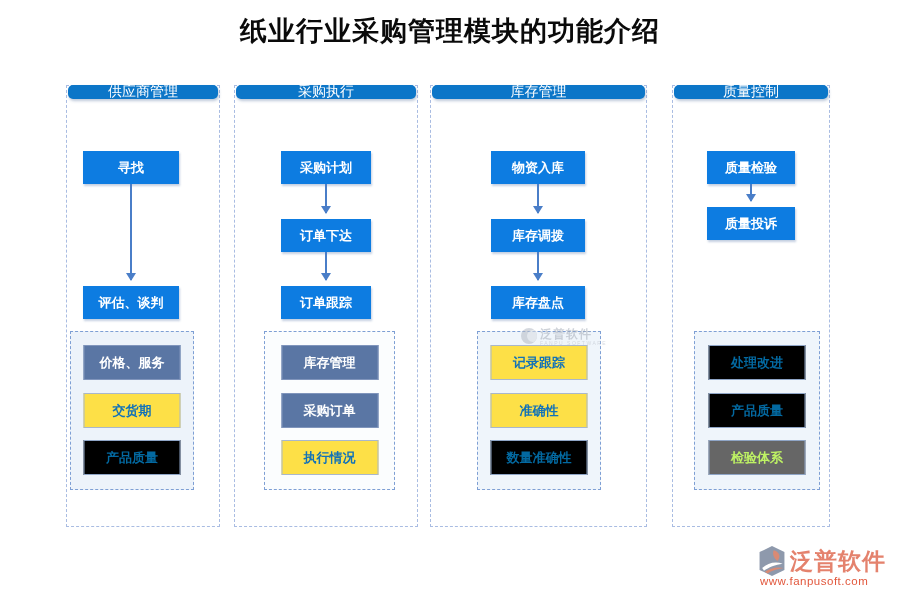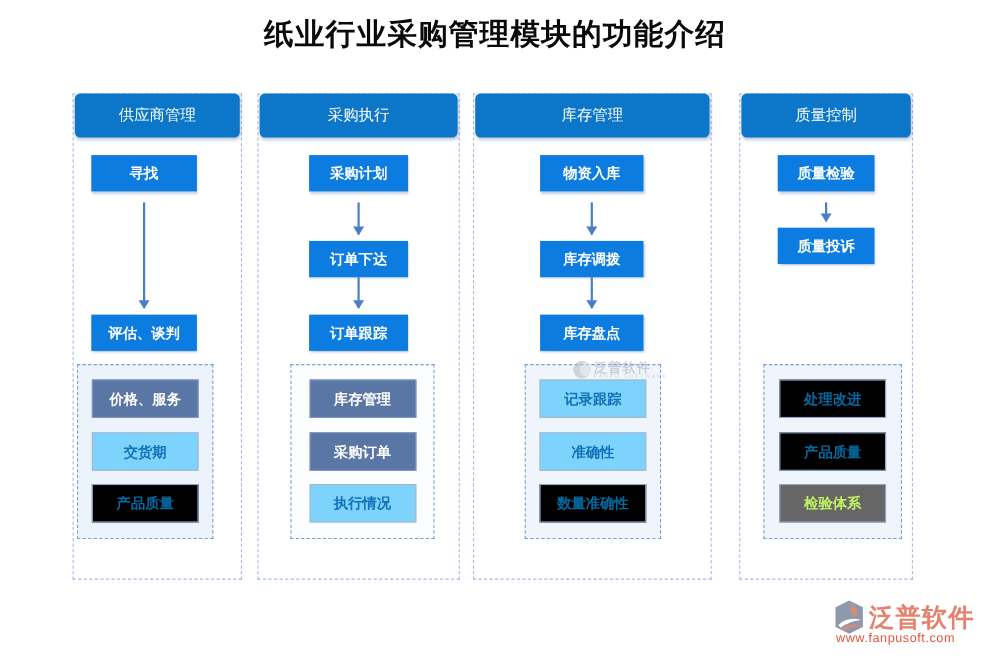--- a/index.html
+++ b/index.html
@@ -9,33 +9,33 @@
   .title{position:absolute;top:13px;left:0;width:100%;text-align:center;
          font-family:"Liberation Serif",serif;font-size:27px;font-weight:bold;
          color:#0a0a0a;letter-spacing:1px;}
 
   .column{position:absolute;top:85px;height:440px;border:1px dashed #a9bce2;background:#fff;}
   .col1{left:66px;width:152px;}
   .col2{left:234px;width:182px;}
   .col3{left:430px;width:215px;}
   .col4{left:672px;width:156px;}
 
-  .col-header{position:absolute;top:-1px;left:1px;right:1px;height:40px;
+  .col-header{position:absolute;top:-1px;left:1px;right:1px;height:14px;
               background:#0c76c8;border-radius:5px;color:#fff;font-size:14px;
               display:flex;align-items:center;justify-content:center;
               box-shadow:1px 2px 3px rgba(70,100,150,.35);}
 
   .fbox{position:absolute;height:33px;background:#0d7ce1;color:#fff;font-size:13px;
         font-weight:bold;display:flex;align-items:center;justify-content:center;
         box-shadow:1px 2px 2px rgba(90,120,170,.35);}
   .col1 .fbox{left:16px;width:96px;}
   .col2 .fbox{left:46px;width:90px;}
   .col3 .fbox{left:60px;width:94px;}
   .col4 .fbox{left:34px;width:88px;}
-  .f1{top:55px;} .f2{top:133px;} .f3{top:200px;}
+  .f1{top:65px;} .f2{top:133px;} .f3{top:200px;}
   .col1 .f2{top:200px;}           
   .col4 .f2{top:121px;}           
 
   .arrow{position:absolute;width:2px;background:#4a7ec8;}
   .arrow::after{content:"";position:absolute;bottom:-1px;left:-4px;
                 border-left:5px solid transparent;border-right:5px solid transparent;
                 border-top:8px solid #4a7ec8;}
   .col1 .a1{left:63px;top:98px;height:96px;}
   .col2 .a1{left:90px;top:98px;height:29px;}
   .col2 .a2{left:90px;top:166px;height:28px;}
@@ -46,21 +46,21 @@
   .subpanel{position:absolute;top:245px;height:157px;border:1px dashed #7e9fd4;}
   .col1 .subpanel{left:3px;width:122px;background:#edf3fa;}
   .col2 .subpanel{left:29px;width:129px;background:#fbfdfe;}
   .col3 .subpanel{left:46px;width:122px;background:#eff5fb;}
   .col4 .subpanel{left:21px;width:124px;background:#eff5fb;}
 
   .sbox{position:absolute;left:50%;transform:translateX(-50%);width:95px;height:33px;
         display:flex;align-items:center;justify-content:center;font-size:13px;font-weight:bold;}
   .sb1{top:13px;} .sb2{top:61px;} .sb3{top:108px;}
   .b-slate{background:#5a76a4;color:#fff;border:1px solid #8095bc;}
-  .b-light{background:#7dd3fc;color:#1272b8;border:1px solid #a9b7cc;}
+  .b-light{background:#fde047;color:#1272b8;border:1px solid #a9b7cc;}
   .b-black{background:#000000;color:#0369a1;border:1px solid #8fa5c6;}
   .b-gray {background:#666666;color:#bef264;border:1px solid #8fa5c6;}
 
   .watermark{position:absolute;left:521px;top:328px;display:flex;align-items:flex-start;
              gap:3px;opacity:.55;z-index:3;pointer-events:none;}
   .wm-icon{width:16px;height:16px;border-radius:50%;background:#b4bac4;position:relative;overflow:hidden;}
   .wm-icon::after{content:"";position:absolute;left:6px;top:2px;width:12px;height:12px;
                   border-radius:50%;background:#d8dde3;}
   .wm-text{display:flex;flex-direction:column;line-height:1;}
   .wm-brand{font-size:12px;font-weight:bold;color:#a7aeb9;letter-spacing:1px;}

